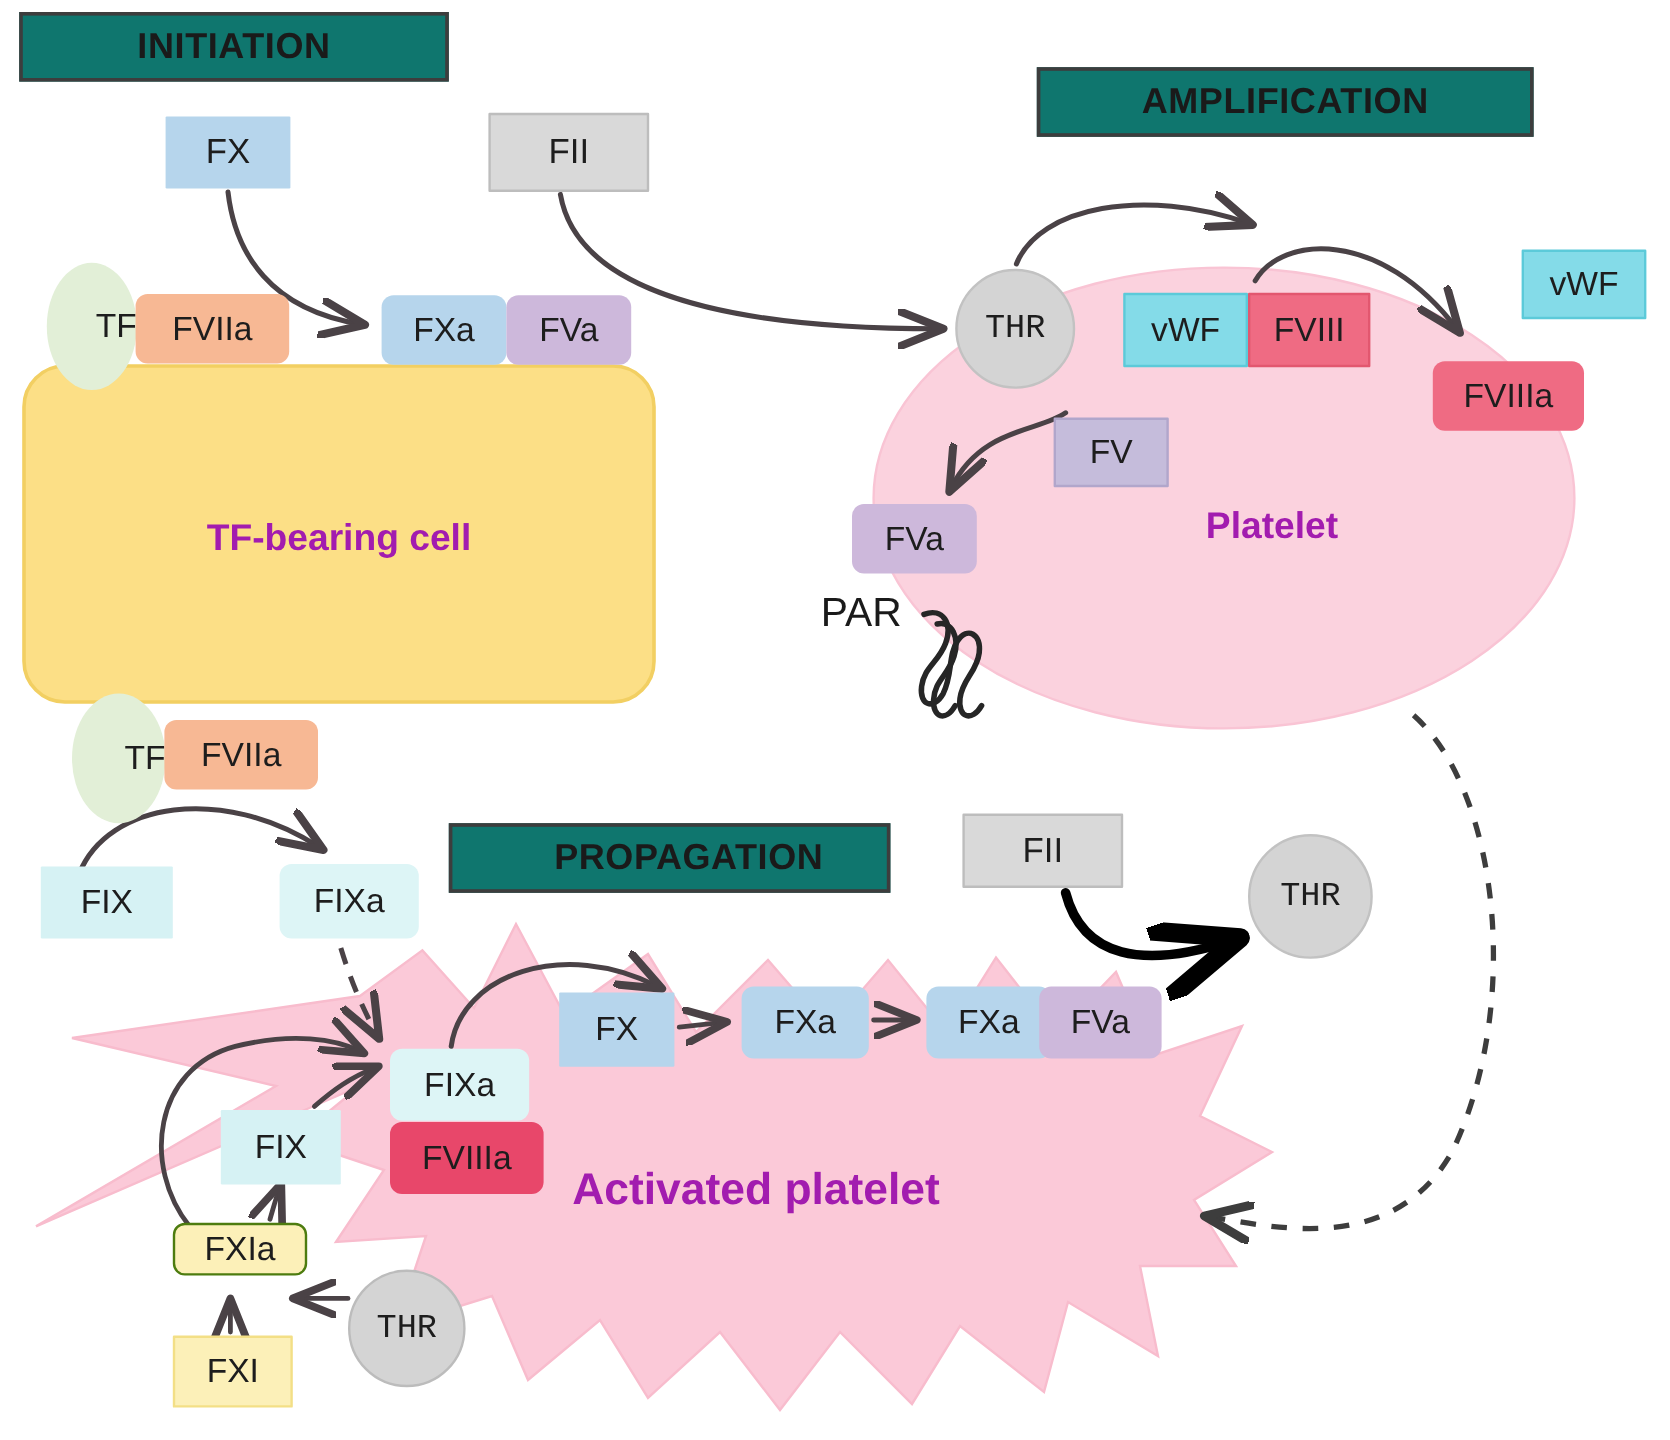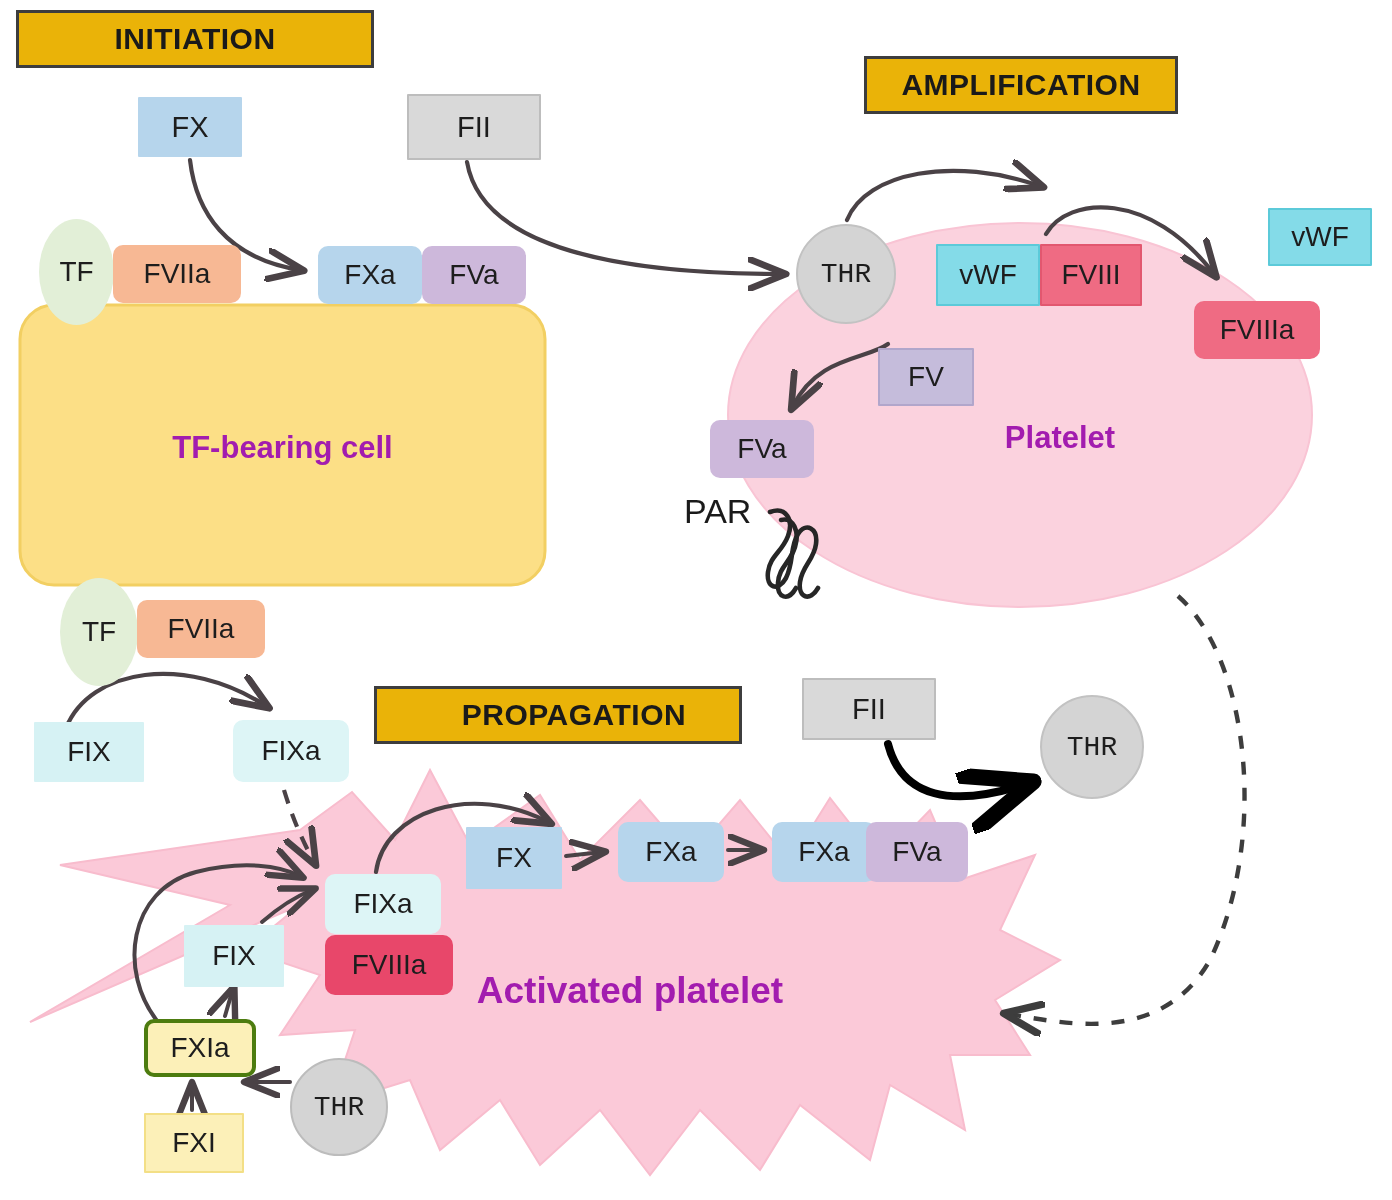--- a/index.html
+++ b/index.html
@@ -14,21 +14,21 @@
     position: relative;
     width: 1392px;
     height: 1200px;
     background: #ffffff;
     overflow: hidden;
   }
   
   .section-header {
     position: absolute;
     border: 3px solid #3d3d3d;
-    background: #eab308;
+    background: #0f766e;
     color: #1a1a1a;
     font-weight: bold;
     display: flex;
     align-items: center;
     justify-content: center;
     letter-spacing: 0.5px;
     z-index: 40;
     box-sizing: border-box;
   }
   
@@ -37,21 +37,21 @@
     display: flex;
     align-items: center;
     justify-content: center;
     color: #1d1d1d;
     box-sizing: border-box;
     z-index: 30;
     white-space: nowrap;
   }
   .node.rounded { border-radius: 10px; }
   .node.sq { border-radius: 1px; }
-  .node.ellipse { border-radius: 50%; }
+  .node.ellipse { border-radius: 50%; justify-content: flex-end; }
   .node.circle { border-radius: 50%; font-family: Liberation Mono, monospace; }
   .cell-label {
     position: absolute;
     font-weight: bold;
     color: #a21caf;
     z-index: 25;
     white-space: nowrap;
     text-align: center;
   }
   svg.overlay {
@@ -88,21 +88,21 @@
 
     <ellipse cx="1020" cy="415" rx="292" ry="192" fill="#fbd2de" stroke="#f9c4d4" stroke-width="2"></ellipse>
 
     <polygon points="300,830 352,792 395,840 430,770 470,845 540,795 580,860 640,800 690,858 740,800 790,862 830,798 880,862 930,810 960,880 1035,855 1000,930 1060,960 995,1000 1030,1055 950,1055 965,1130 890,1085 870,1160 800,1105 760,1170 700,1110 650,1175 600,1110 540,1165 500,1100 440,1150 410,1080 330,1105 355,1030 280,1035 320,975 245,950 300,905 30,1022 230,905 60,865" fill="#fbc9d8" stroke="#f8bccd" stroke-width="2"></polygon>
   </svg>
 
   <div class="section-header" style="left:16px; top:10px; width:358px; height:58px; font-size:30px;">
     <span>INITIATION</span>
   </div>
 
-  <div class="section-header" style="left:864px; top:56px; width:314px; height:58px; font-size:30px;">
+  <div class="section-header" style="left:864px; top:56px; width:414px; height:58px; font-size:30px;">
     <span>AMPLIFICATION</span>
   </div>
 
   <div class="section-header" style="left:374px; top:686px; width:368px; height:58px; font-size:30px;padding-left:32px;">
     <span>PROPAGATION</span>
   </div>
 
   <div class="cell-label" style="left:20px; top:430px; width:525px; font-size:31px;">
     <span>TF-bearing cell</span>
   </div>
@@ -200,21 +200,21 @@
   </div>
 
   <div class="node rounded" style="left:325px; top:935px; width:128px; height:60px; background:#e8476a; font-size:28px;">
     <span>FVIIIa</span>
   </div>
 
   <div class="node sq" style="left:184px; top:925px; width:100px; height:62px; background:#d6f2f4; font-size:28px;">
     <span>FIX</span>
   </div>
 
-  <div class="node rounded" style="left:144px; top:1019px; width:112px; height:58px; background:#fcf0b8; border:4px solid #4d7c0f; font-size:28px;">
+  <div class="node rounded" style="left:144px; top:1019px; width:112px; height:44px; background:#fcf0b8; border:2px solid #4d7c0f; font-size:28px;">
     <span>FXIa</span>
   </div>
 
   <div class="node sq" style="left:144px; top:1113px; width:100px; height:60px; background:#fcf0b8; border:2px solid #f3df86; font-size:28px;">
     <span>FXI</span>
   </div>
 
   <div class="node circle" style="left:290px; top:1058px; width:98px; height:98px; background:#d4d4d4; border:2px solid #bcbcbc; font-size:28px;">
     <span>THR</span>
   </div>

